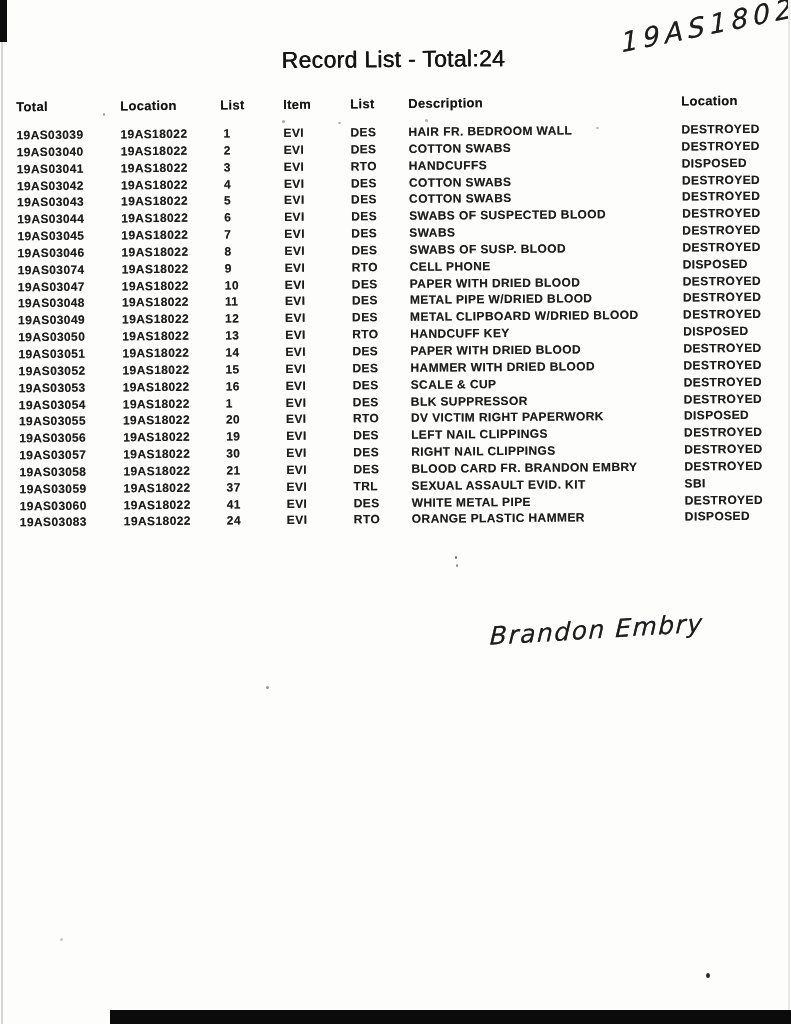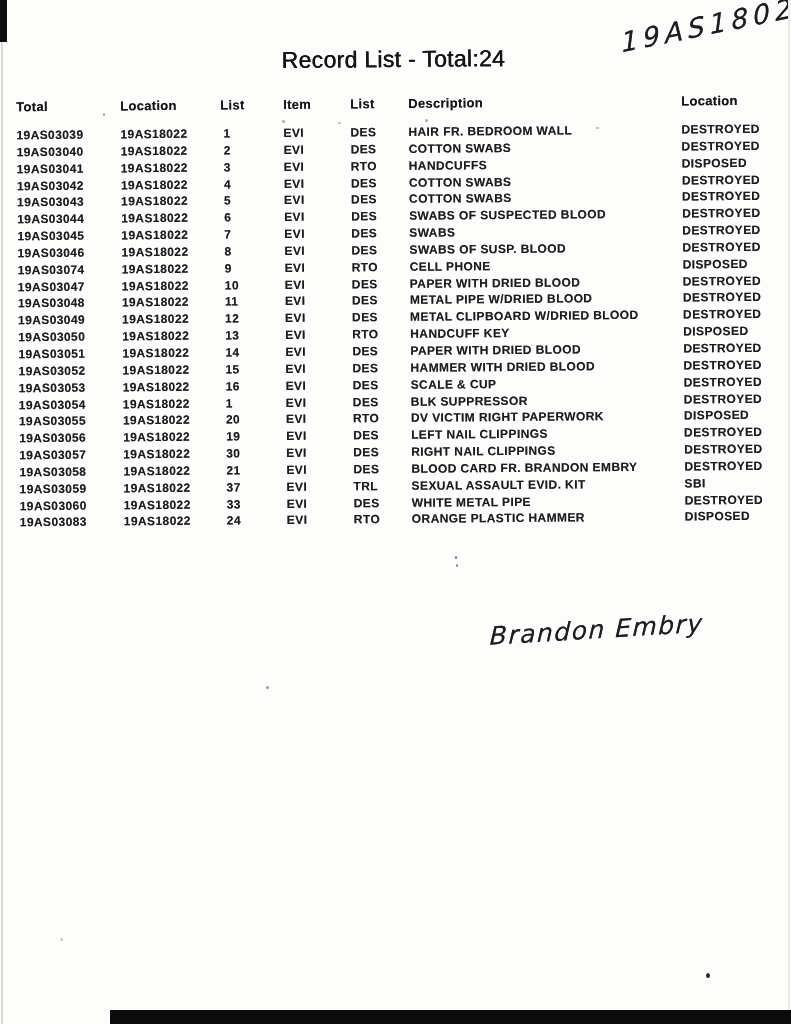--- a/index.html
+++ b/index.html
@@ -293,21 +293,21 @@
     <span class="td c-item">37</span>
     <span class="td c-type">EVI</span>
     <span class="td c-stat">TRL</span>
     <span class="td c-description">SEXUAL ASSAULT EVID. KIT</span>
     <span class="td c-location">SBI</span>
   </div>
 
   <div class="tr">
     <span class="td c-number">19AS03060</span>
     <span class="td c-incident">19AS18022</span>
-    <span class="td c-item">33</span>
+    <span class="td c-item">41</span>
     <span class="td c-type">EVI</span>
     <span class="td c-stat">DES</span>
     <span class="td c-description">WHITE METAL PIPE</span>
     <span class="td c-location">DESTROYED</span>
   </div>
 
   <div class="tr">
     <span class="td c-number">19AS03083</span>
     <span class="td c-incident">19AS18022</span>
     <span class="td c-item">24</span>

